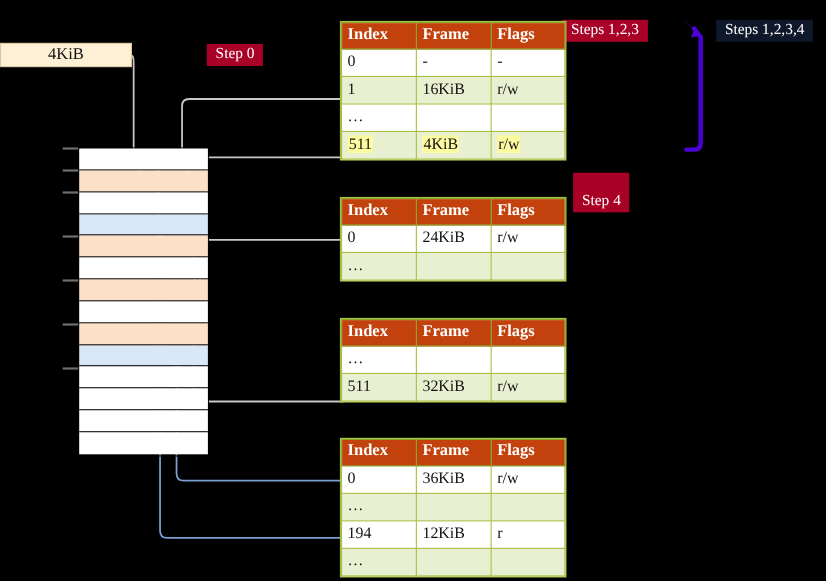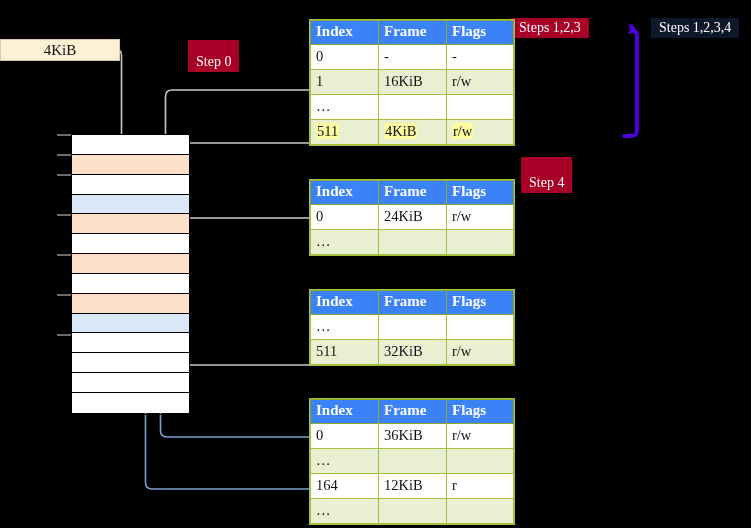--- a/index.html
+++ b/index.html
@@ -72,21 +72,21 @@
   .ptable {
     position: absolute;
     border-collapse: collapse;
     table-layout: fixed;
     background: #ffffff;
     font-size: 14.5px;
     color: #101010;
     box-shadow: 0 0 0 1px #a5bf3e;
   }
   .ptable th {
-    background: #3b82f6;
+    background: #c2410c;
     color: #ffffff;
     font-weight: bold;
     text-align: left;
     padding: 2px 5px 4px 5px;
     border: 1px solid #8aa92f;
     font-size: 15px;
   }
   .ptable td {
     padding: 2px 5px 4px 5px;
     border: 1px solid #a5bf3e;
@@ -171,21 +171,21 @@
       <path d="M624,136 L631,136 Q637,136 637,130 L637,34" fill="none" stroke="#4b00d8" stroke-width="4" stroke-linecap="round"></path>
       <path d="M637,34 L631,26" fill="none" stroke="#4b00d8" stroke-width="4" stroke-linecap="round"></path>
       <path d="M621,18 L638,32 L628,34 L631,27 Z" fill="#4b00d8"></path>
     </g>
   </svg>
 
   <div class="size-box" style="left:0px; top:39px; width:120px; height:22px;">
     <span>4KiB</span>
   </div>
 
-  <div class="badge badge-crimson" style="left:188px; top:40px; height:32px;">
+  <div class="badge badge-crimson" style="left:188px; top:40px; height:20px;">
     <span>Step 0</span>
   </div>
   <div class="badge badge-crimson" style="left:511px; top:18px; height:20px;">
     <span>Steps 1,2,3</span>
   </div>
   <div class="badge badge-violet" style="left:651px; top:18px; height:20px;">
     <span>Steps 1,2,3,4</span>
   </div>
   <div class="badge badge-crimson" style="left:521px; top:157px; height:36px;">
     <span>Step 4</span>
@@ -305,21 +305,21 @@
             <td class="col-idx">0</td>
             <td class="col-frame">36KiB</td>
             <td class="col-flags">r/w</td>
           </tr>
           <tr class="alt">
             <td class="col-idx">…</td>
             <td class="col-frame"></td>
             <td class="col-flags"></td>
           </tr>
           <tr class="plain">
-            <td class="col-idx">164</td>
+            <td class="col-idx">194</td>
             <td class="col-frame">12KiB</td>
             <td class="col-flags">r</td>
           </tr>
           <tr class="alt">
             <td class="col-idx">…</td>
             <td class="col-frame"></td>
             <td class="col-flags"></td>
           </tr>
         </tbody>
       </table>

